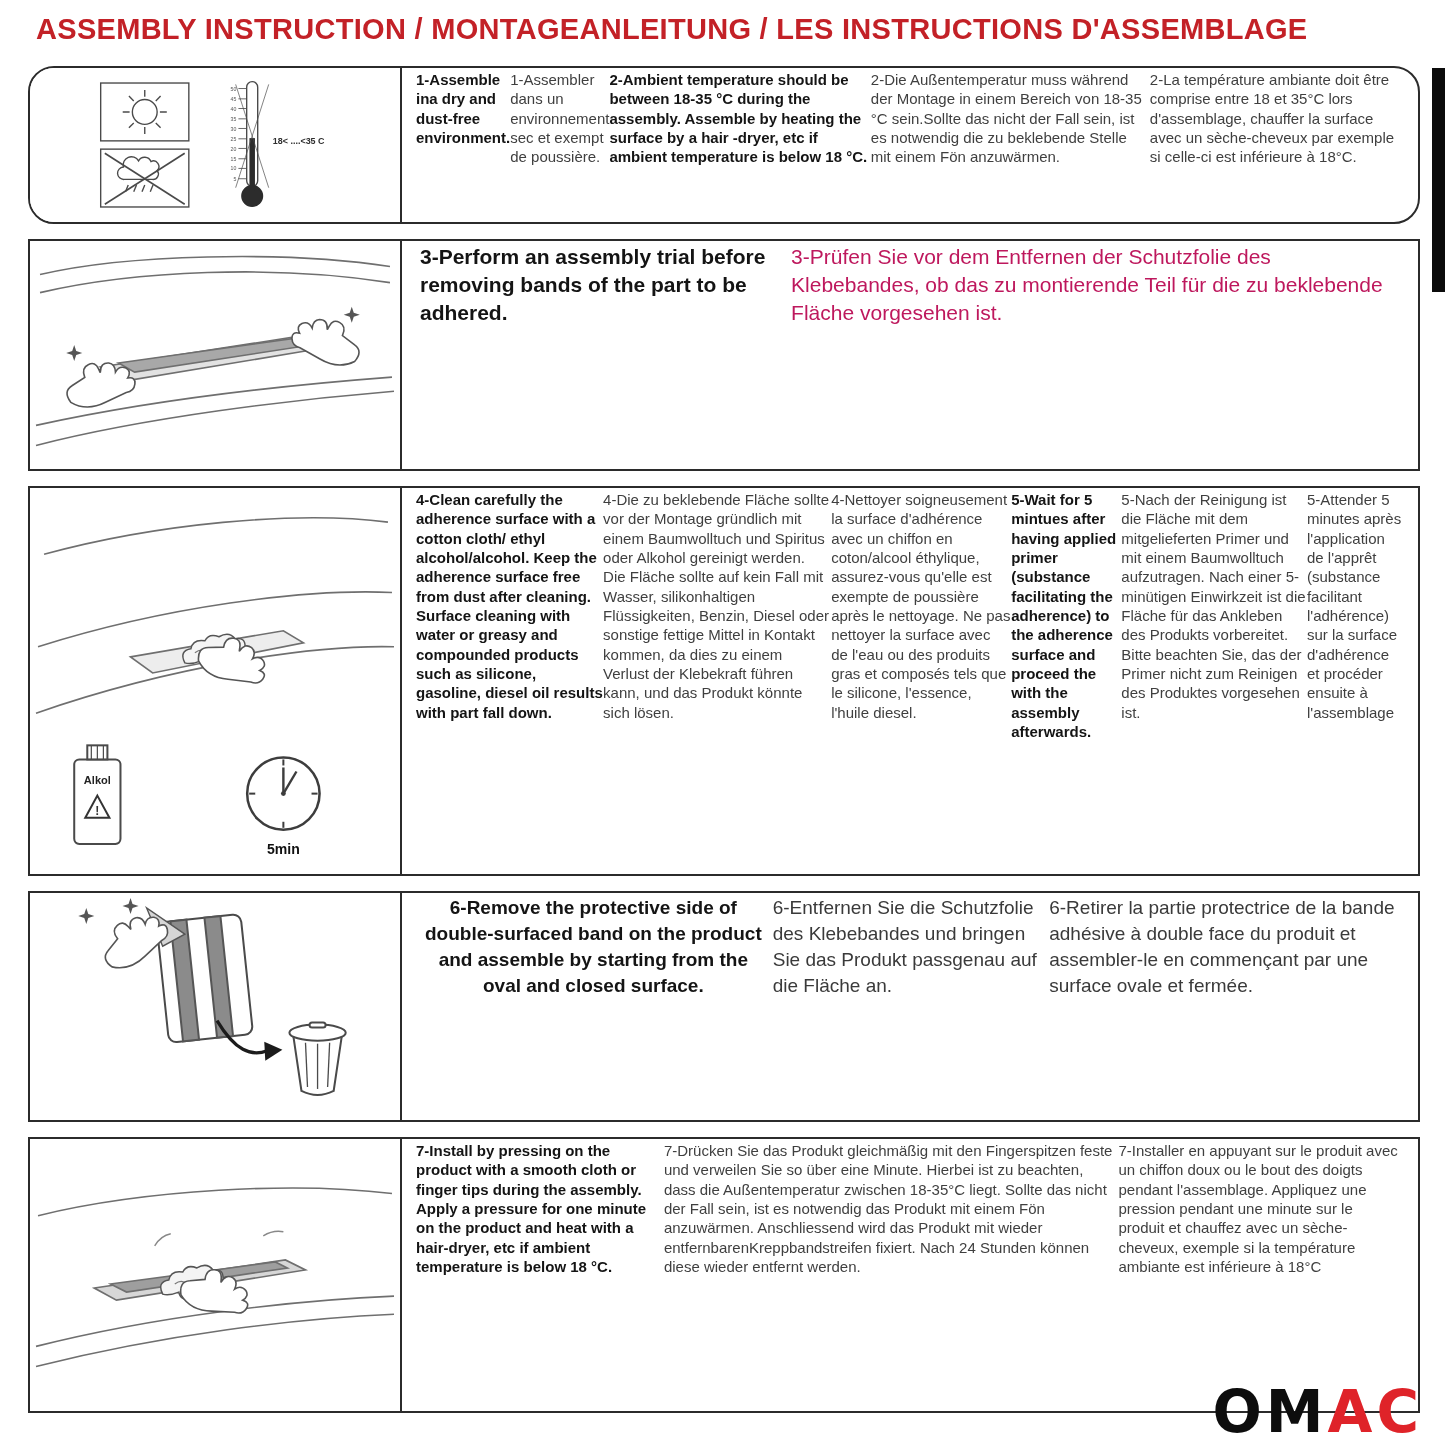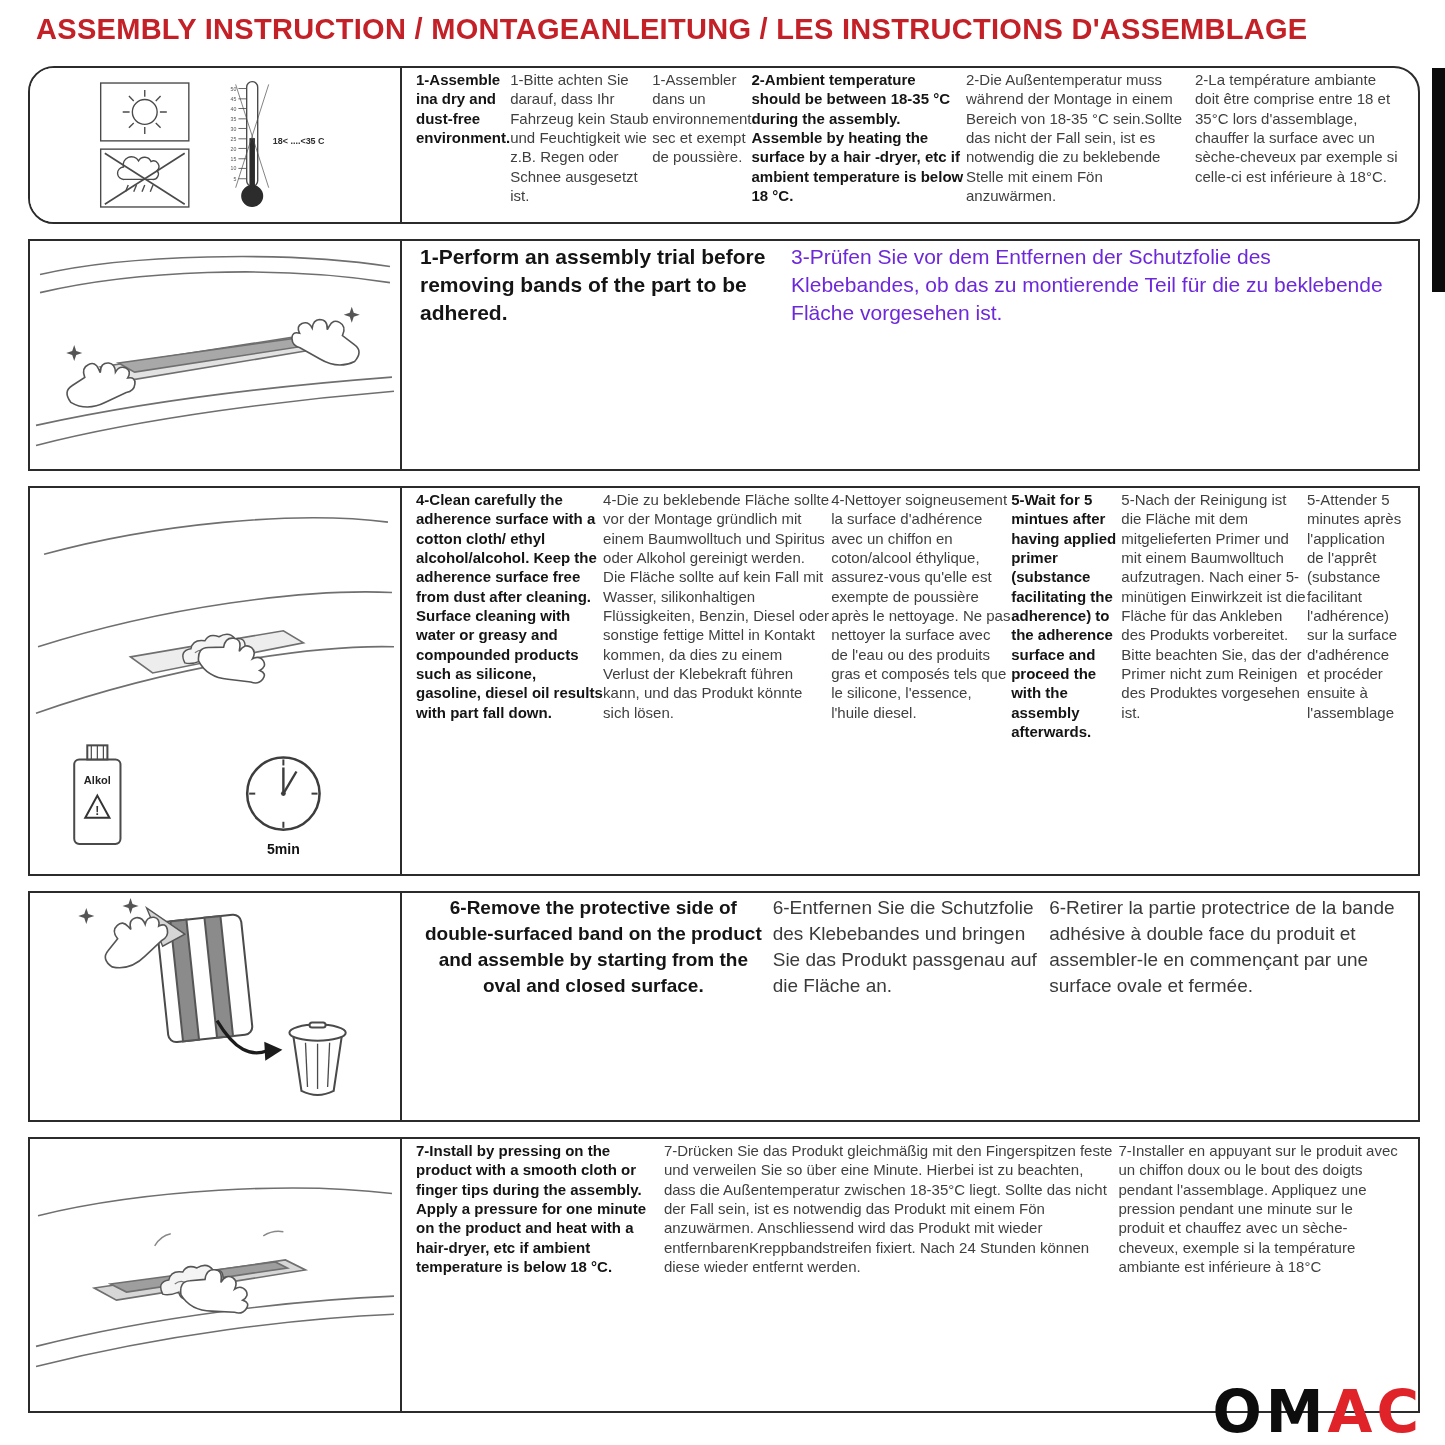--- a/index.html
+++ b/index.html
@@ -38,21 +38,21 @@
   }
   .cell-illu svg { width: 100%; height: 100%; }
   .cell-text {
     flex: 1; padding: 2px 16px 8px 14px;
     display: flex; flex-direction: row;
   }
   .p { font-size: 15px; line-height: 1.29; color: #3f3f3f; margin: 0 0 2px 0; }
   .p.b { font-weight: 700; color: #141414; }
   .gap { height: 15px; flex: 0 0 auto; }
   .row-lg .cell-text { justify-content: center; gap: 7px; padding-left: 18px; }
-  .row-lg .p { font-size: 21px; line-height: 1.33; color: #6d28d9; }
+  .row-lg .p { font-size: 21px; line-height: 1.33; color: #be185d; }
   .row-lg .p.b { color: #141414; }
   .row-md .cell-text { justify-content: center; gap: 6px; padding-left: 18px; }
   .row-md .p { font-size: 19px; line-height: 1.37; color: #3a3a3a; }
   .row-md .p.b { color: #141414; text-align: center; }
   .print-bar {
     position: absolute; right: 0; top: 68px; width: 13px; height: 224px;
     background: #0b0b0b;
   }
   .logo {
     position: absolute; right: 22px; bottom: 4px;
@@ -133,21 +133,20 @@
           <text x="211" y="114">20</text>
           <text x="211" y="129">15</text>
           <text x="211" y="143">10</text>
           <text x="211" y="158">5</text>
         </g>
         <text x="264" y="104" font-size="13" font-weight="600" fill="#2e2e2e">18&lt; ....&lt;35 C</text>
       </svg>
     </div>
     <div class="cell-text">
       <p class="p b">1-Assemble ina dry and dust-free environment.</p>
-      <p class="p">1-Bitte achten Sie darauf, dass Ihr Fahrzeug kein Staub und Feuchtigkeit wie z.B. Regen oder Schnee ausgesetzt ist.</p>
       <p class="p">1-Assembler dans un environnement sec et exempt de poussière.</p>
       <div class="gap"></div>
       <p class="p b">2-Ambient temperature should be between 18-35 °C  during the assembly. Assemble by heating the surface by a hair -dryer, etc if ambient temperature is below 18 °C.</p>
       <p class="p">2-Die Außentemperatur muss während der Montage in einem Bereich von 18-35 °C  sein.Sollte das nicht der Fall sein, ist es notwendig die zu beklebende Stelle mit einem Fön anzuwärmen.</p>
       <p class="p">2-La température ambiante doit être comprise entre 18 et 35°C lors d'assemblage, chauffer la surface avec un sèche-cheveux par exemple si celle-ci est inférieure à 18°C.</p>
     </div>
   </div>
 
   <div class="row r2 row-lg">
     <div class="cell-illu">
@@ -160,21 +159,21 @@
           <polygon points="66,118 272,86 294,98 90,132" fill="#e2e2e2"></polygon>
           <polygon points="84,114 262,89 276,96 100,123" fill="#a8a8a8"></polygon>
         </g>
         <use href="#hand-shape" transform="translate(28,116) rotate(-10)" fill="#fff" stroke="#555" stroke-width="1.6"></use>
         <use href="#hand-shape" transform="translate(330,76) rotate(14) scale(-1,1)" fill="#fff" stroke="#555" stroke-width="1.6"></use>
         <use href="#spark-shape" transform="translate(40,104)" fill="#555"></use>
         <use href="#spark-shape" transform="translate(316,66)" fill="#555"></use>
       </svg>
     </div>
     <div class="cell-text">
-      <p class="p b">1-Perform an assembly trial before removing bands of the part to be adhered.</p>
+      <p class="p b">3-Perform an assembly trial before removing bands of the part to be adhered.</p>
       <p class="p">3-Prüfen Sie vor dem Entfernen der Schutzfolie des Klebebandes, ob das zu montierende Teil für die zu beklebende Fläche vorgesehen ist.</p>
     </div>
   </div>
 
   <div class="row r3">
     <div class="cell-illu">
       <svg viewBox="0 0 360 368">
         <g stroke="#6f6f6f" fill="none" stroke-width="1.6">
           <path d="M10,58 C120,28 260,14 352,26"></path>
           <path d="M4,150 C130,110 270,92 356,96"></path>

